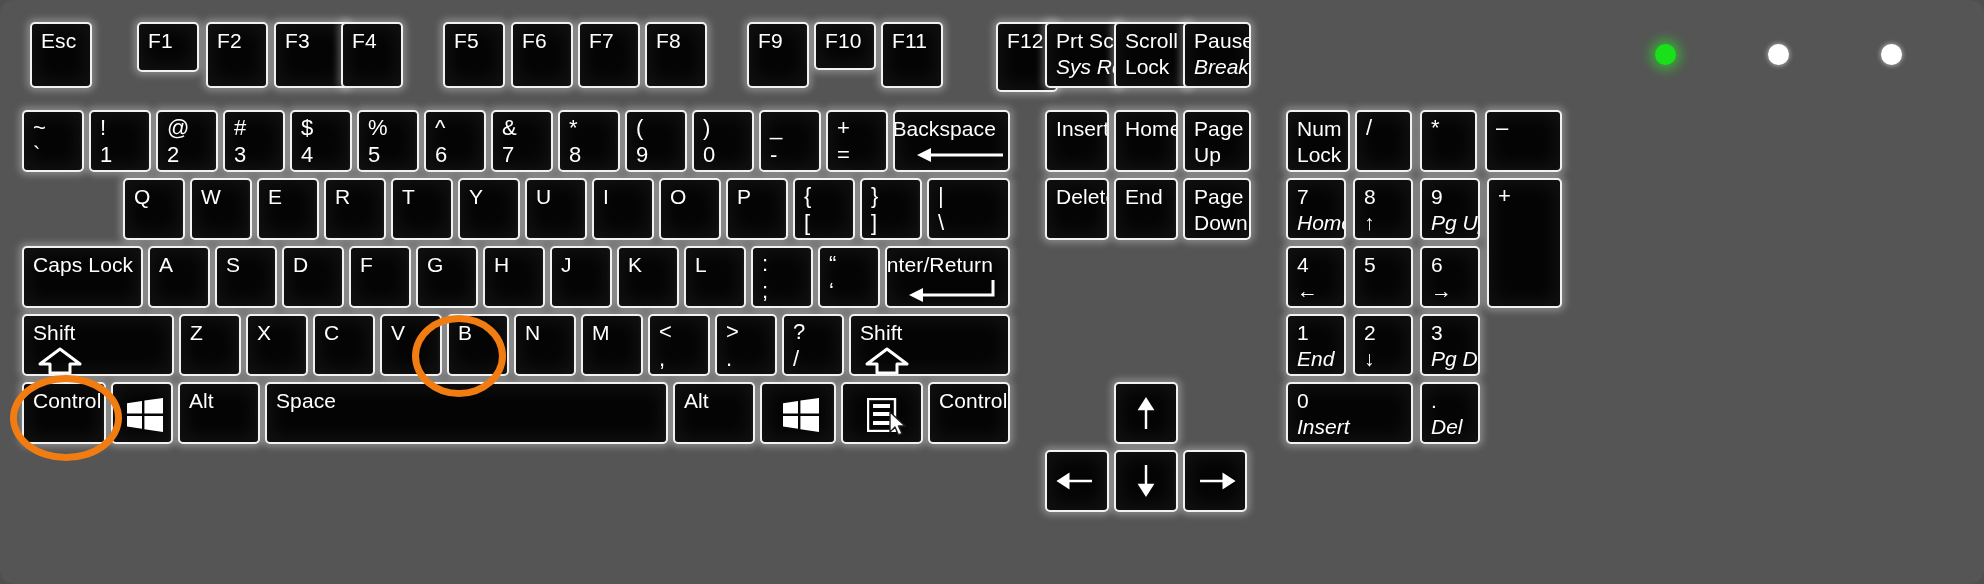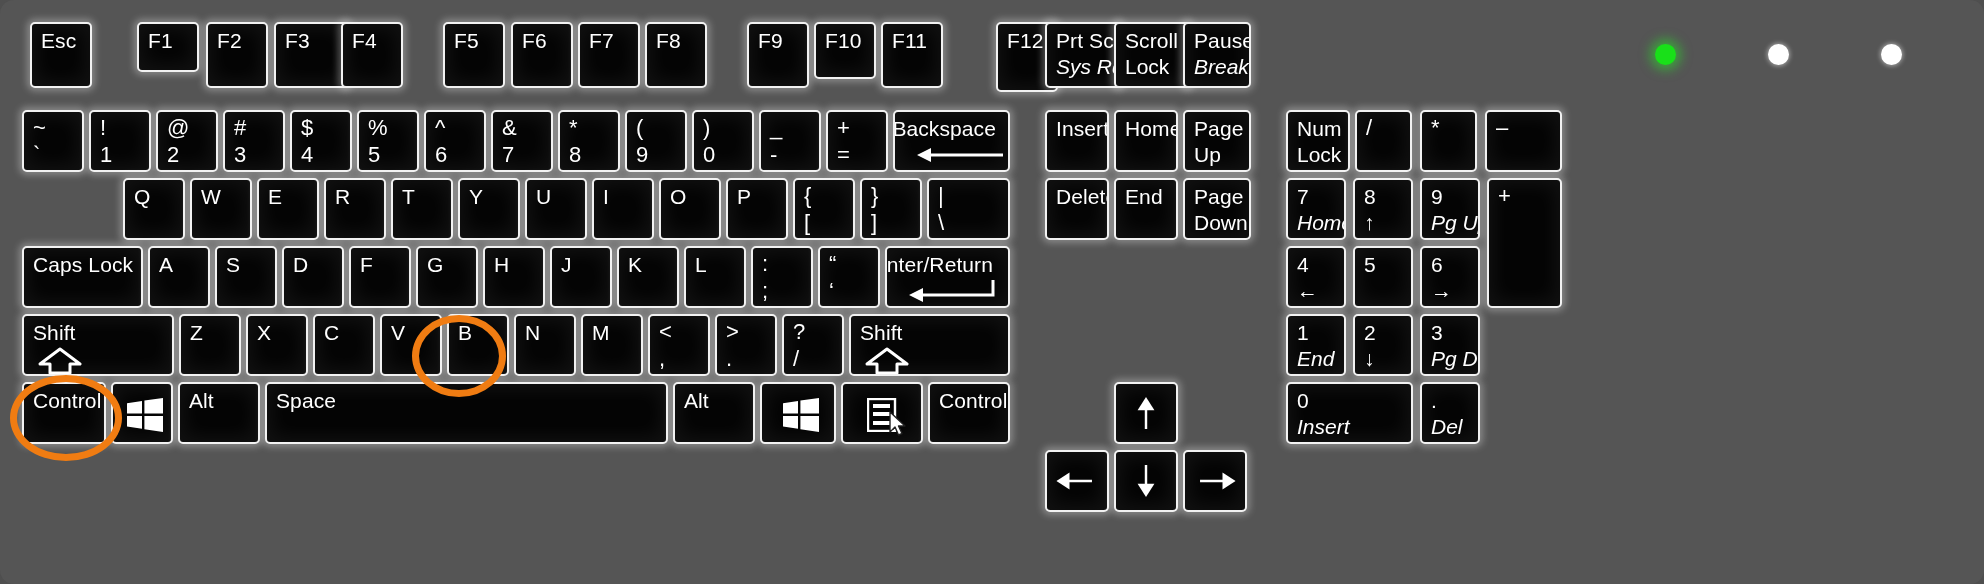--- a/index.html
+++ b/index.html
@@ -135,21 +135,21 @@
   </div>
   <div class="key" style="left:578px; top:22px; width:62px; height:66px;">
     <span class="lbl">F7</span>
   </div>
   <div class="key" style="left:645px; top:22px; width:62px; height:66px;">
     <span class="lbl">F8</span>
   </div>
   <div class="key" style="left:747px; top:22px; width:62px; height:66px;">
     <span class="lbl">F9</span>
   </div>
-  <div class="key" style="left:814px; top:22px; width:62px; height:57px;">
+  <div class="key" style="left:814px; top:22px; width:62px; height:48px;">
     <span class="lbl">F10</span>
   </div>
   <div class="key" style="left:881px; top:22px; width:62px; height:66px;padding-left:23px;">
     <span class="lbl">F11</span>
   </div>
   <div class="key" style="left:996px; top:22px; width:62px; height:70px;padding-left:7px;">
     <span class="lbl">F12</span>
   </div>
 
   <div class="key" style="left:1045px; top:22px; width:78px; height:66px;">

